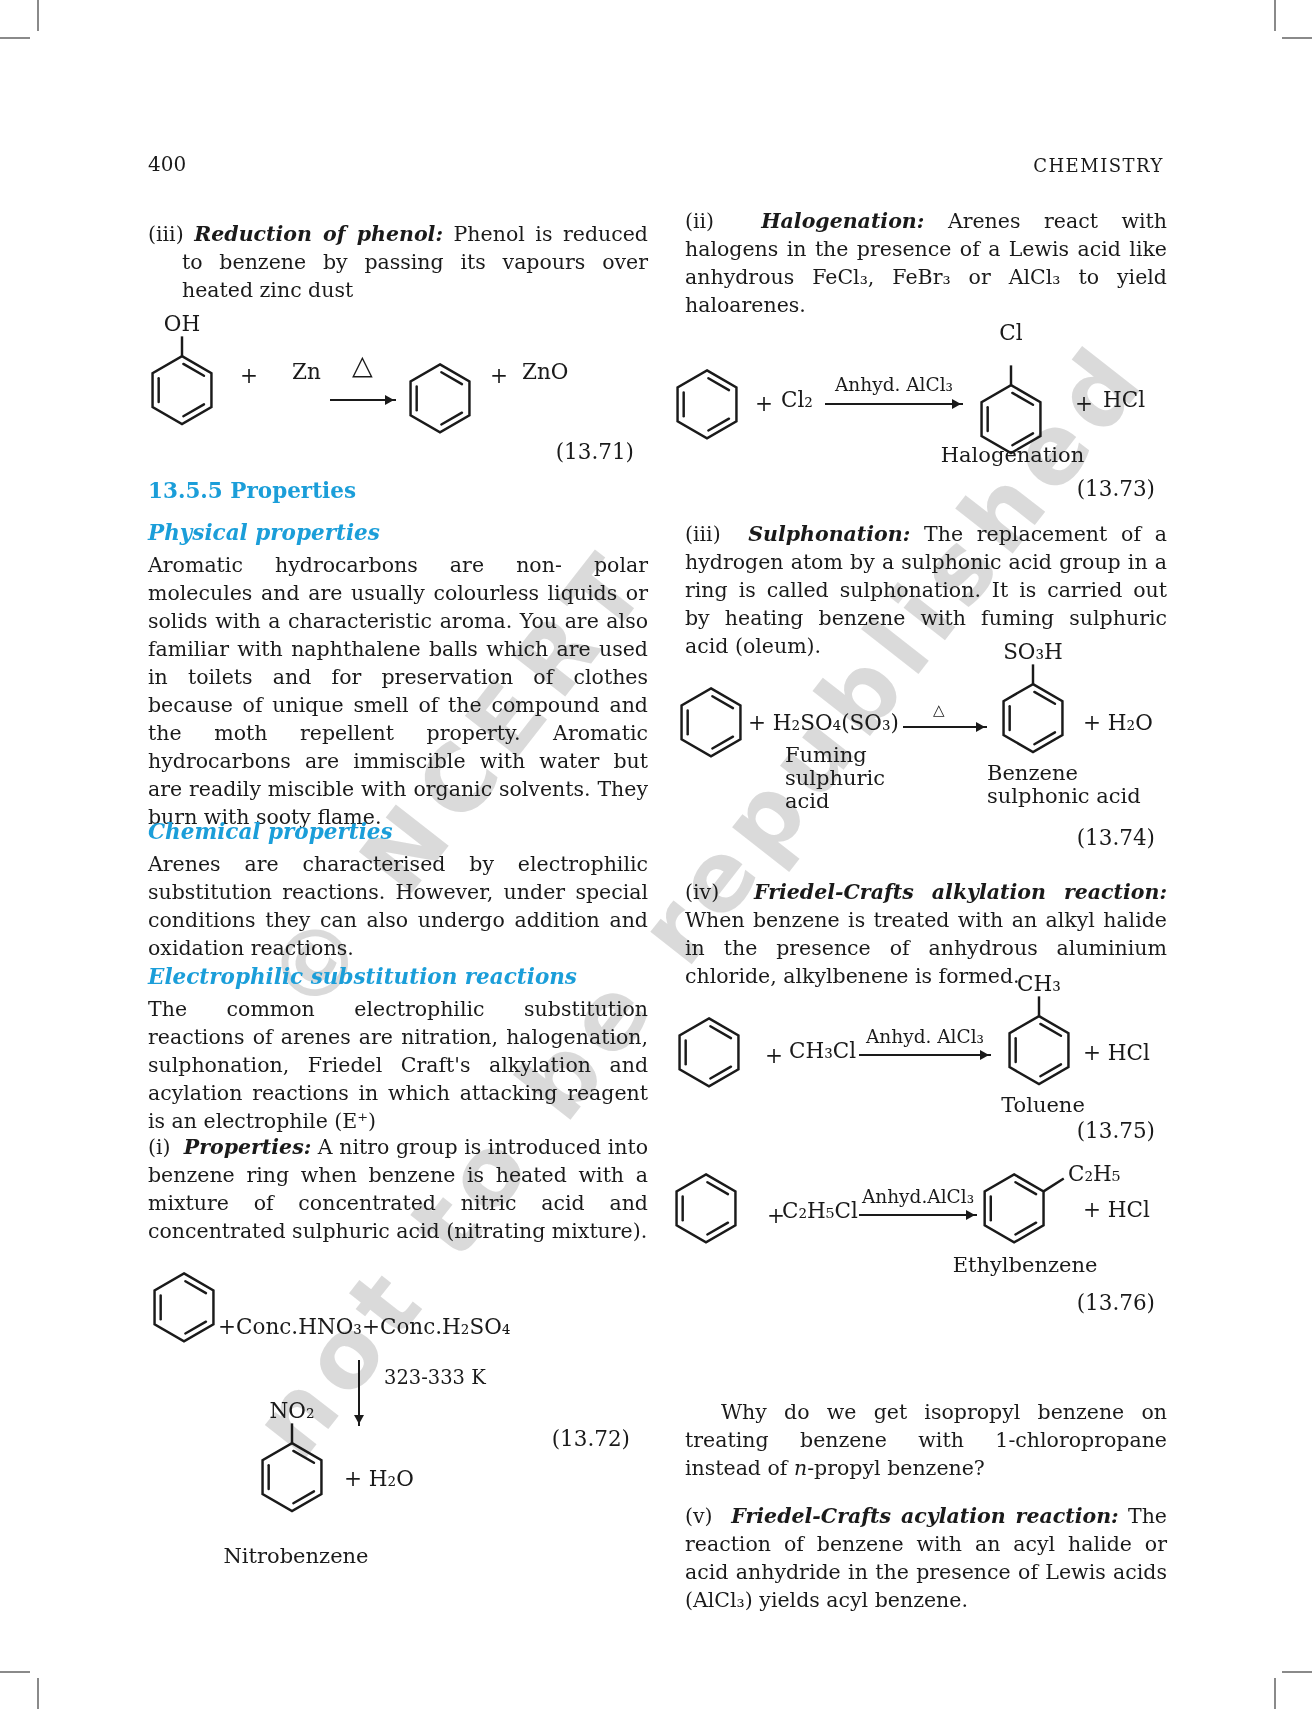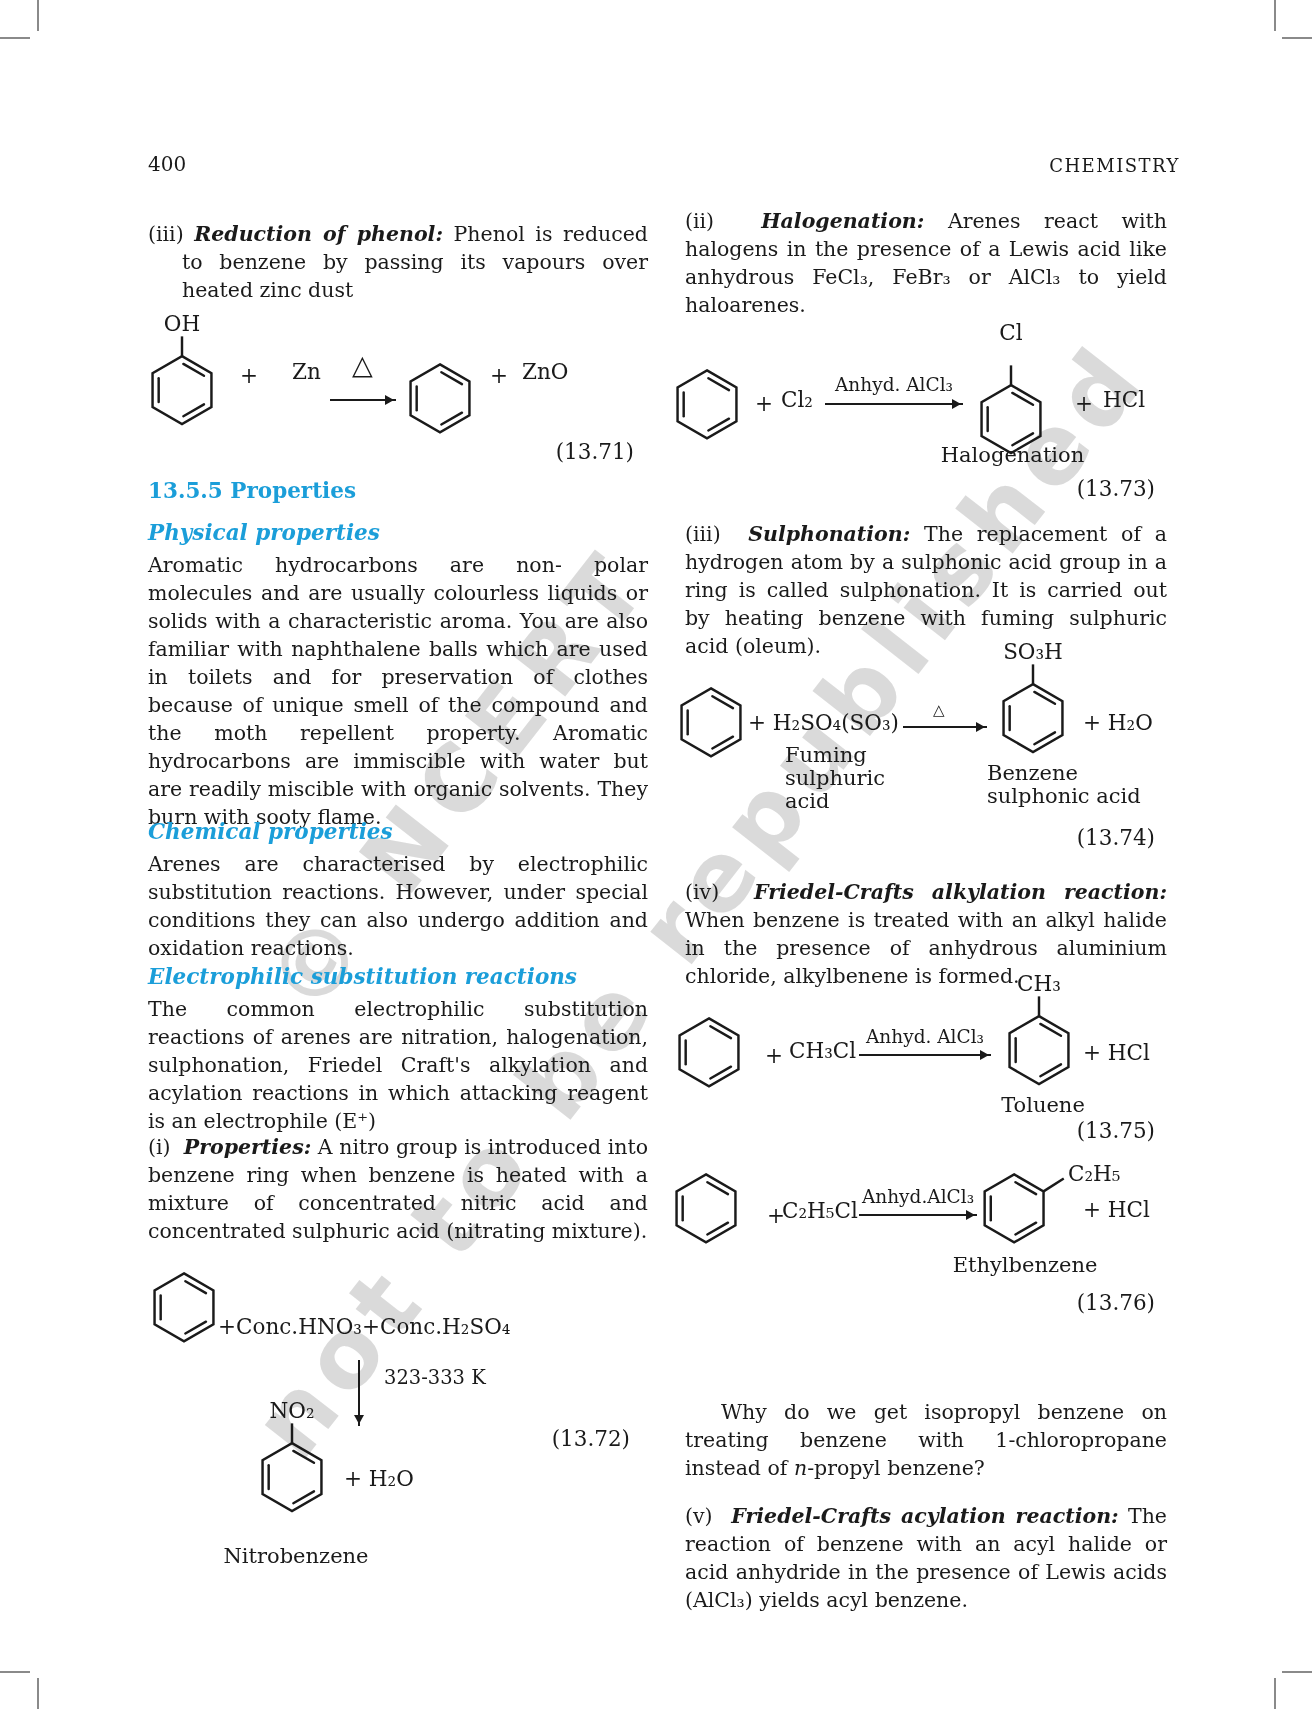--- a/index.html
+++ b/index.html
@@ -7,21 +7,21 @@
         font-family:"DejaVu Serif", "Liberation Serif", serif;color:#1a1a1a;}
   
   .crop{position:absolute;background:#8a8a8a;}
   
   .wm{position:absolute;color:#d2d2d2;opacity:.8;font-family:"DejaVu Sans", sans-serif;
       font-weight:bold;white-space:nowrap;z-index:0;user-select:none;}
   .wm1{font-size:92px;letter-spacing:14px;left:460px;top:780px;transform:translate(-50%,-50%) rotate(-52deg);}
   .wm2{font-size:96px;letter-spacing:10px;left:700px;top:900px;transform:translate(-50%,-50%) rotate(-52deg);}
   
   .pg-num{position:absolute;left:148px;top:152px;font-size:20px;z-index:2;}
-  .subject{position:absolute;right:132px;top:155px;font-size:18px;letter-spacing:1.5px;z-index:2;}
+  .subject{position:absolute;right:148px;top:155px;font-size:18px;letter-spacing:1.5px;z-index:2;}
   .footer{position:absolute;left:0;top:1630px;width:100%;text-align:center;
           font-family:"Liberation Sans", sans-serif;font-size:18px;z-index:2;}
   
   .col{position:absolute;top:0;height:1709px;z-index:1;}
   .col-left{left:148px;width:500px;}
   .col-right{left:685px;width:482px;}
   .blk{position:absolute;left:0;width:100%;}
   p{margin:0;font-size:20.5px;line-height:28px;text-align:justify;}
   .hang{padding-left:34px;text-indent:-34px;}
   .indent1{text-indent:36px;}

